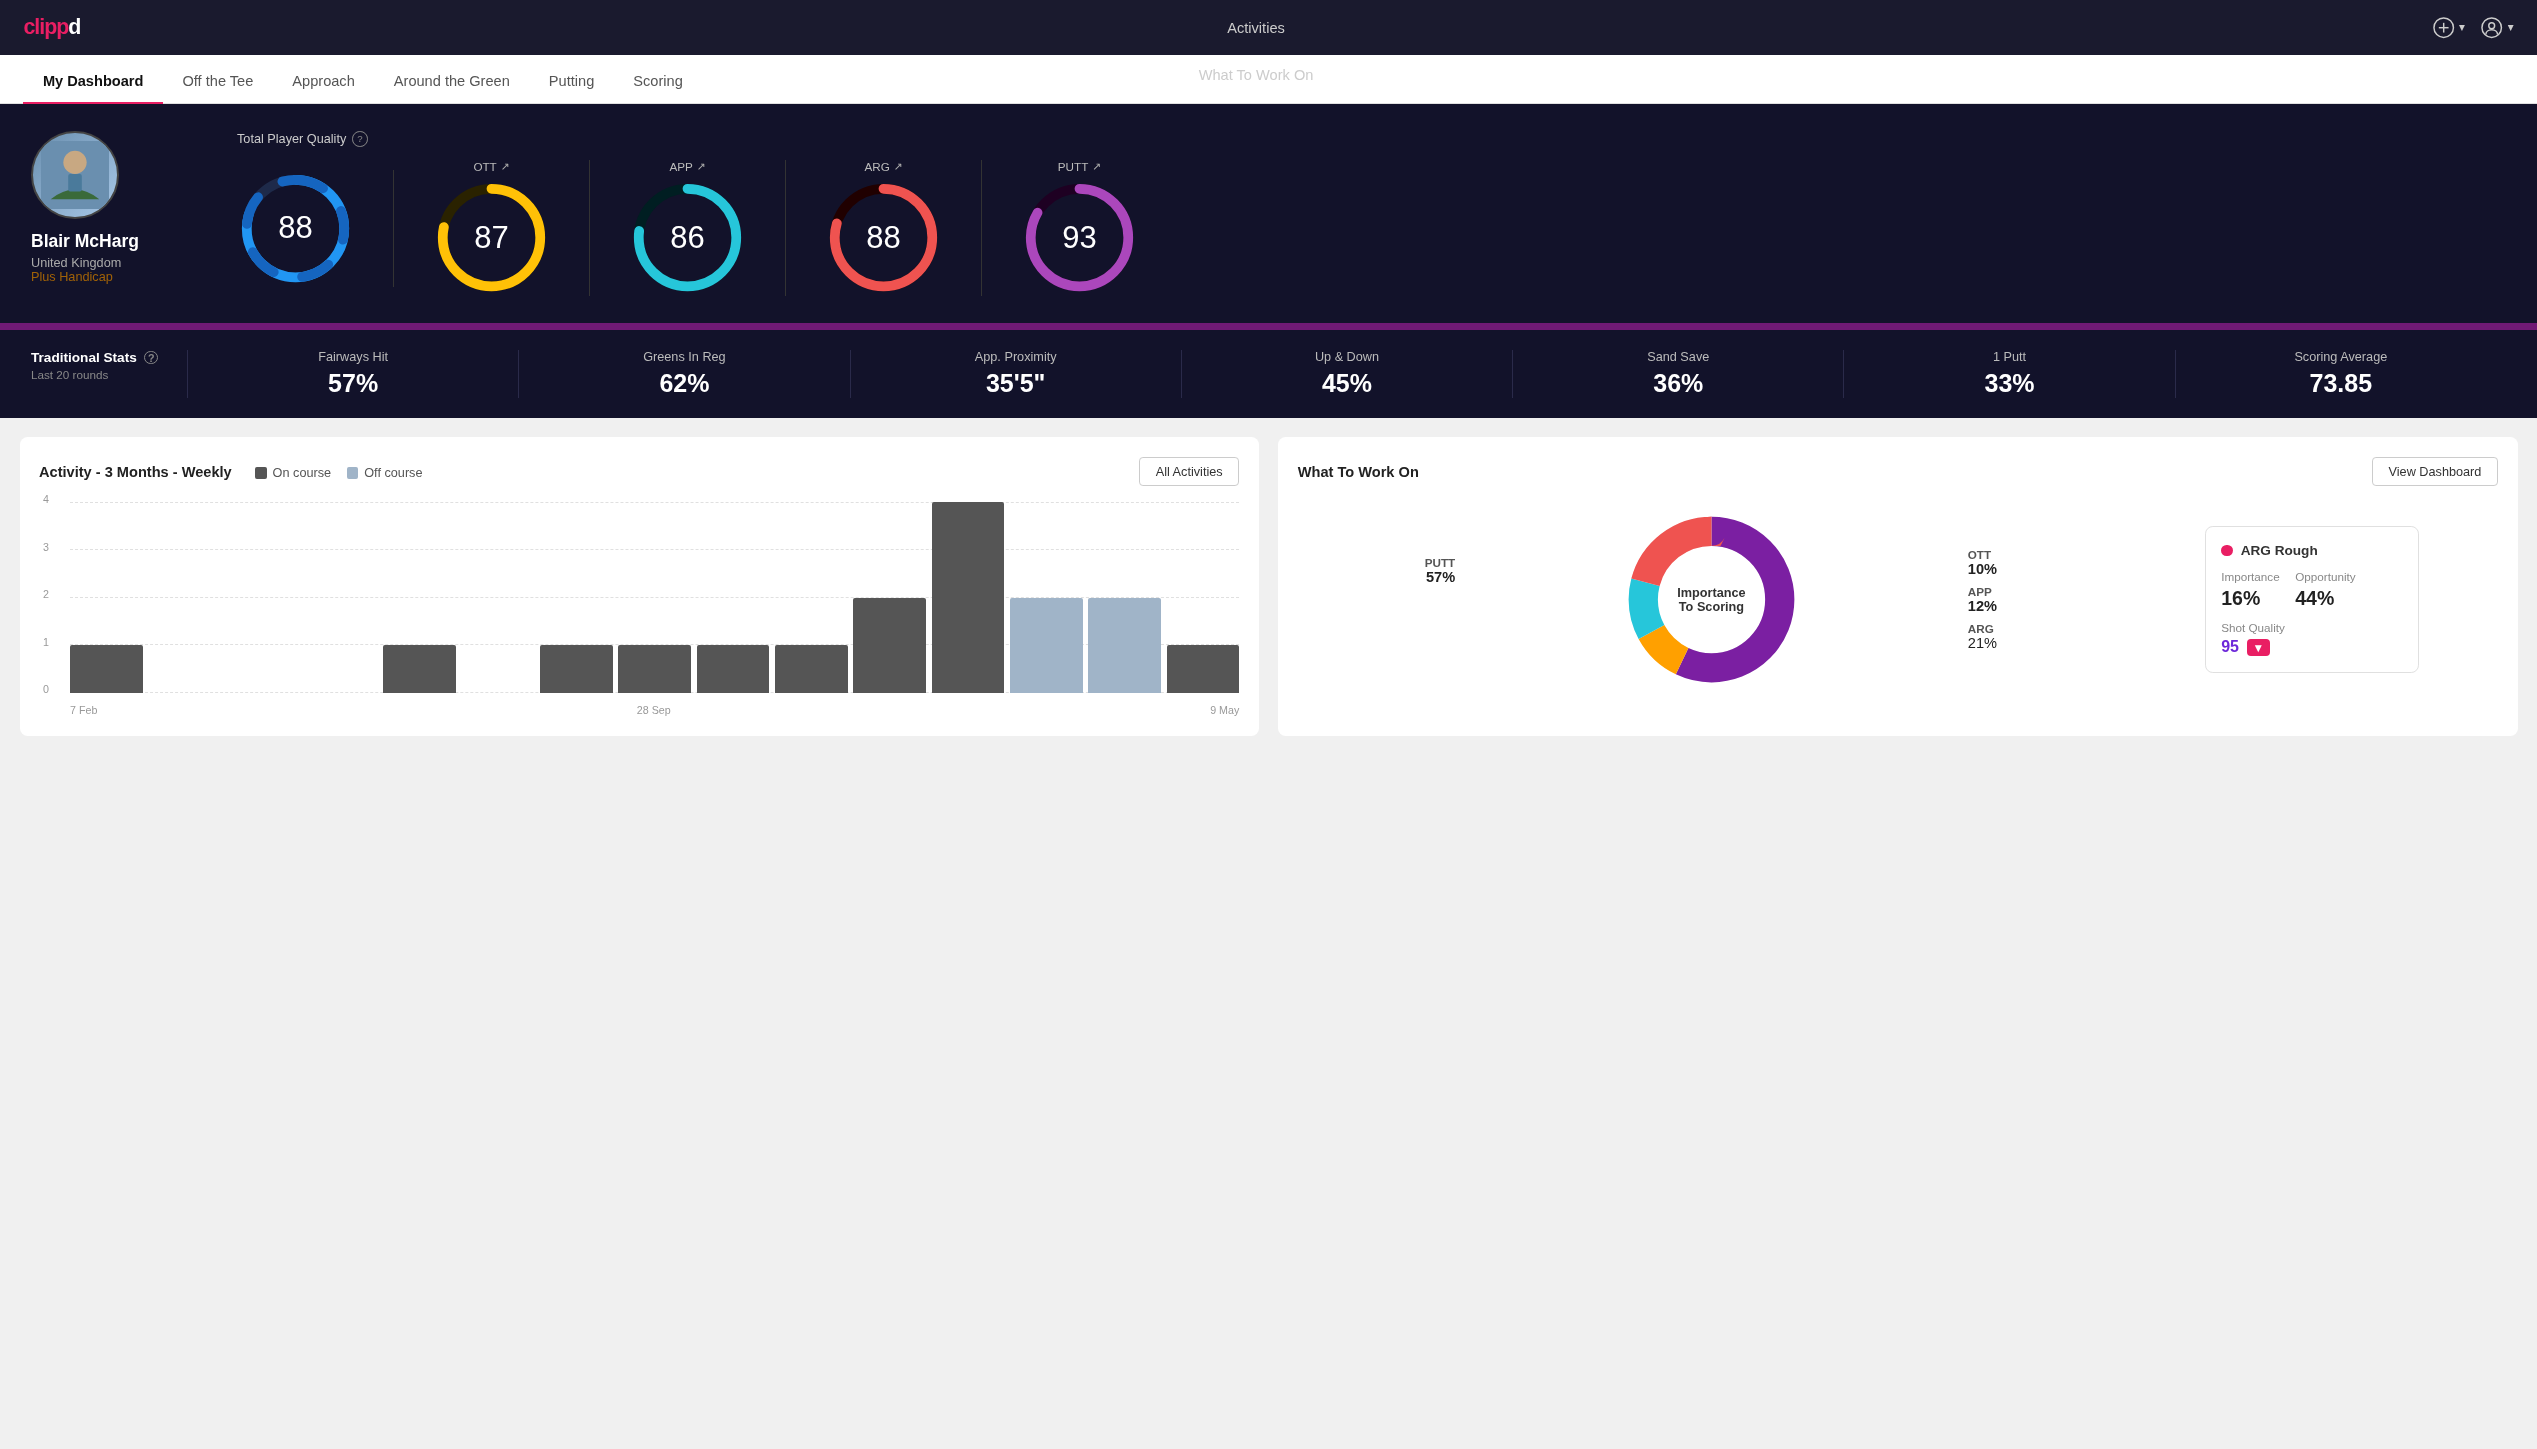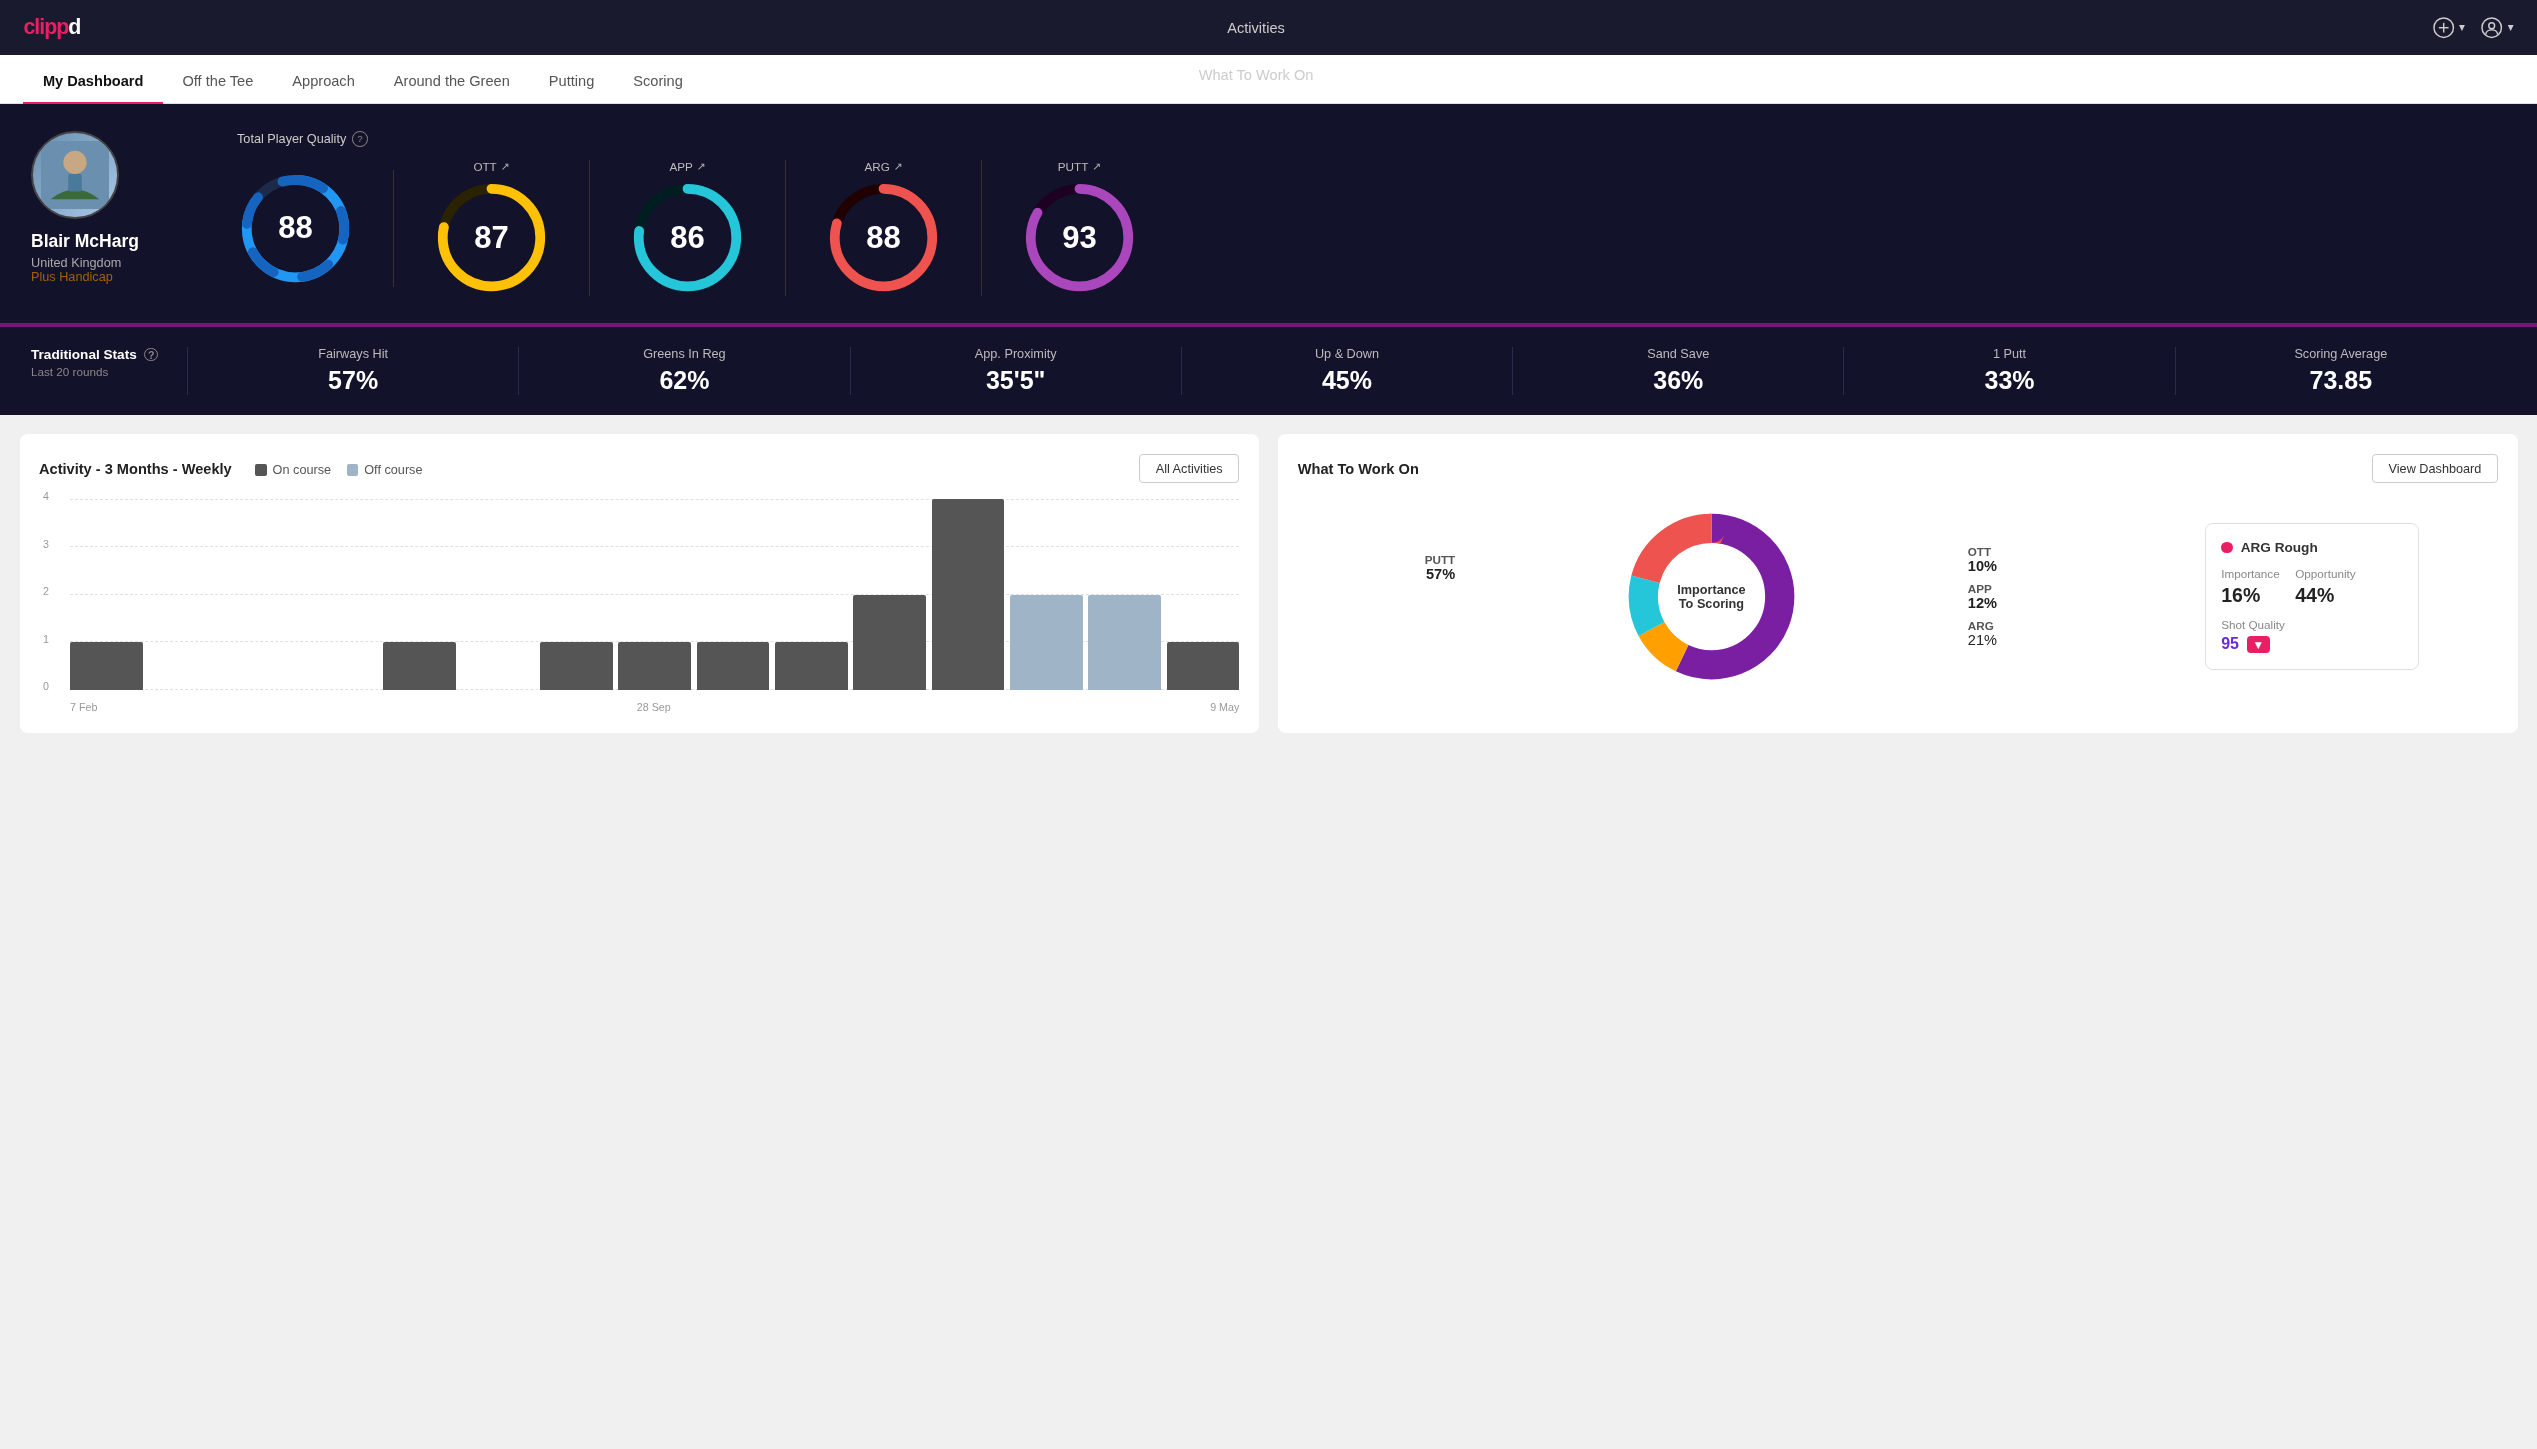--- a/index.html
+++ b/index.html
@@ -108,27 +108,27 @@
 
     
     .ring-container { position: relative; width: 117px; height: 117px; }
     .ring-svg { width: 117px; height: 117px; transform: rotate(-90deg); }
     .ring-num {
       position: absolute;
       top: 50%; left: 50%;
       transform: translate(-50%, -50%);
       color: #fff;
       font-size: 31px;
-      font-weight: 700;
+      font-weight: 400;
     }
 
     
     .stats-bar {
       background: #12122a;
-      border-top: 4px solid #701a75;
+      border-top: 7px solid #701a75;
       padding: 19.5px 31px;
       display: flex;
       align-items: flex-start;
       gap: 0;
     }
     .stats-label-area { min-width: 156px; }
     .stats-label-area .label { color: #fff; font-size: 13.6px; font-weight: 600; }
     .stats-label-area .sublabel { color: #888; font-size: 11.7px; margin-top: 3.9px; }
     .stat-item {
       flex: 1;

